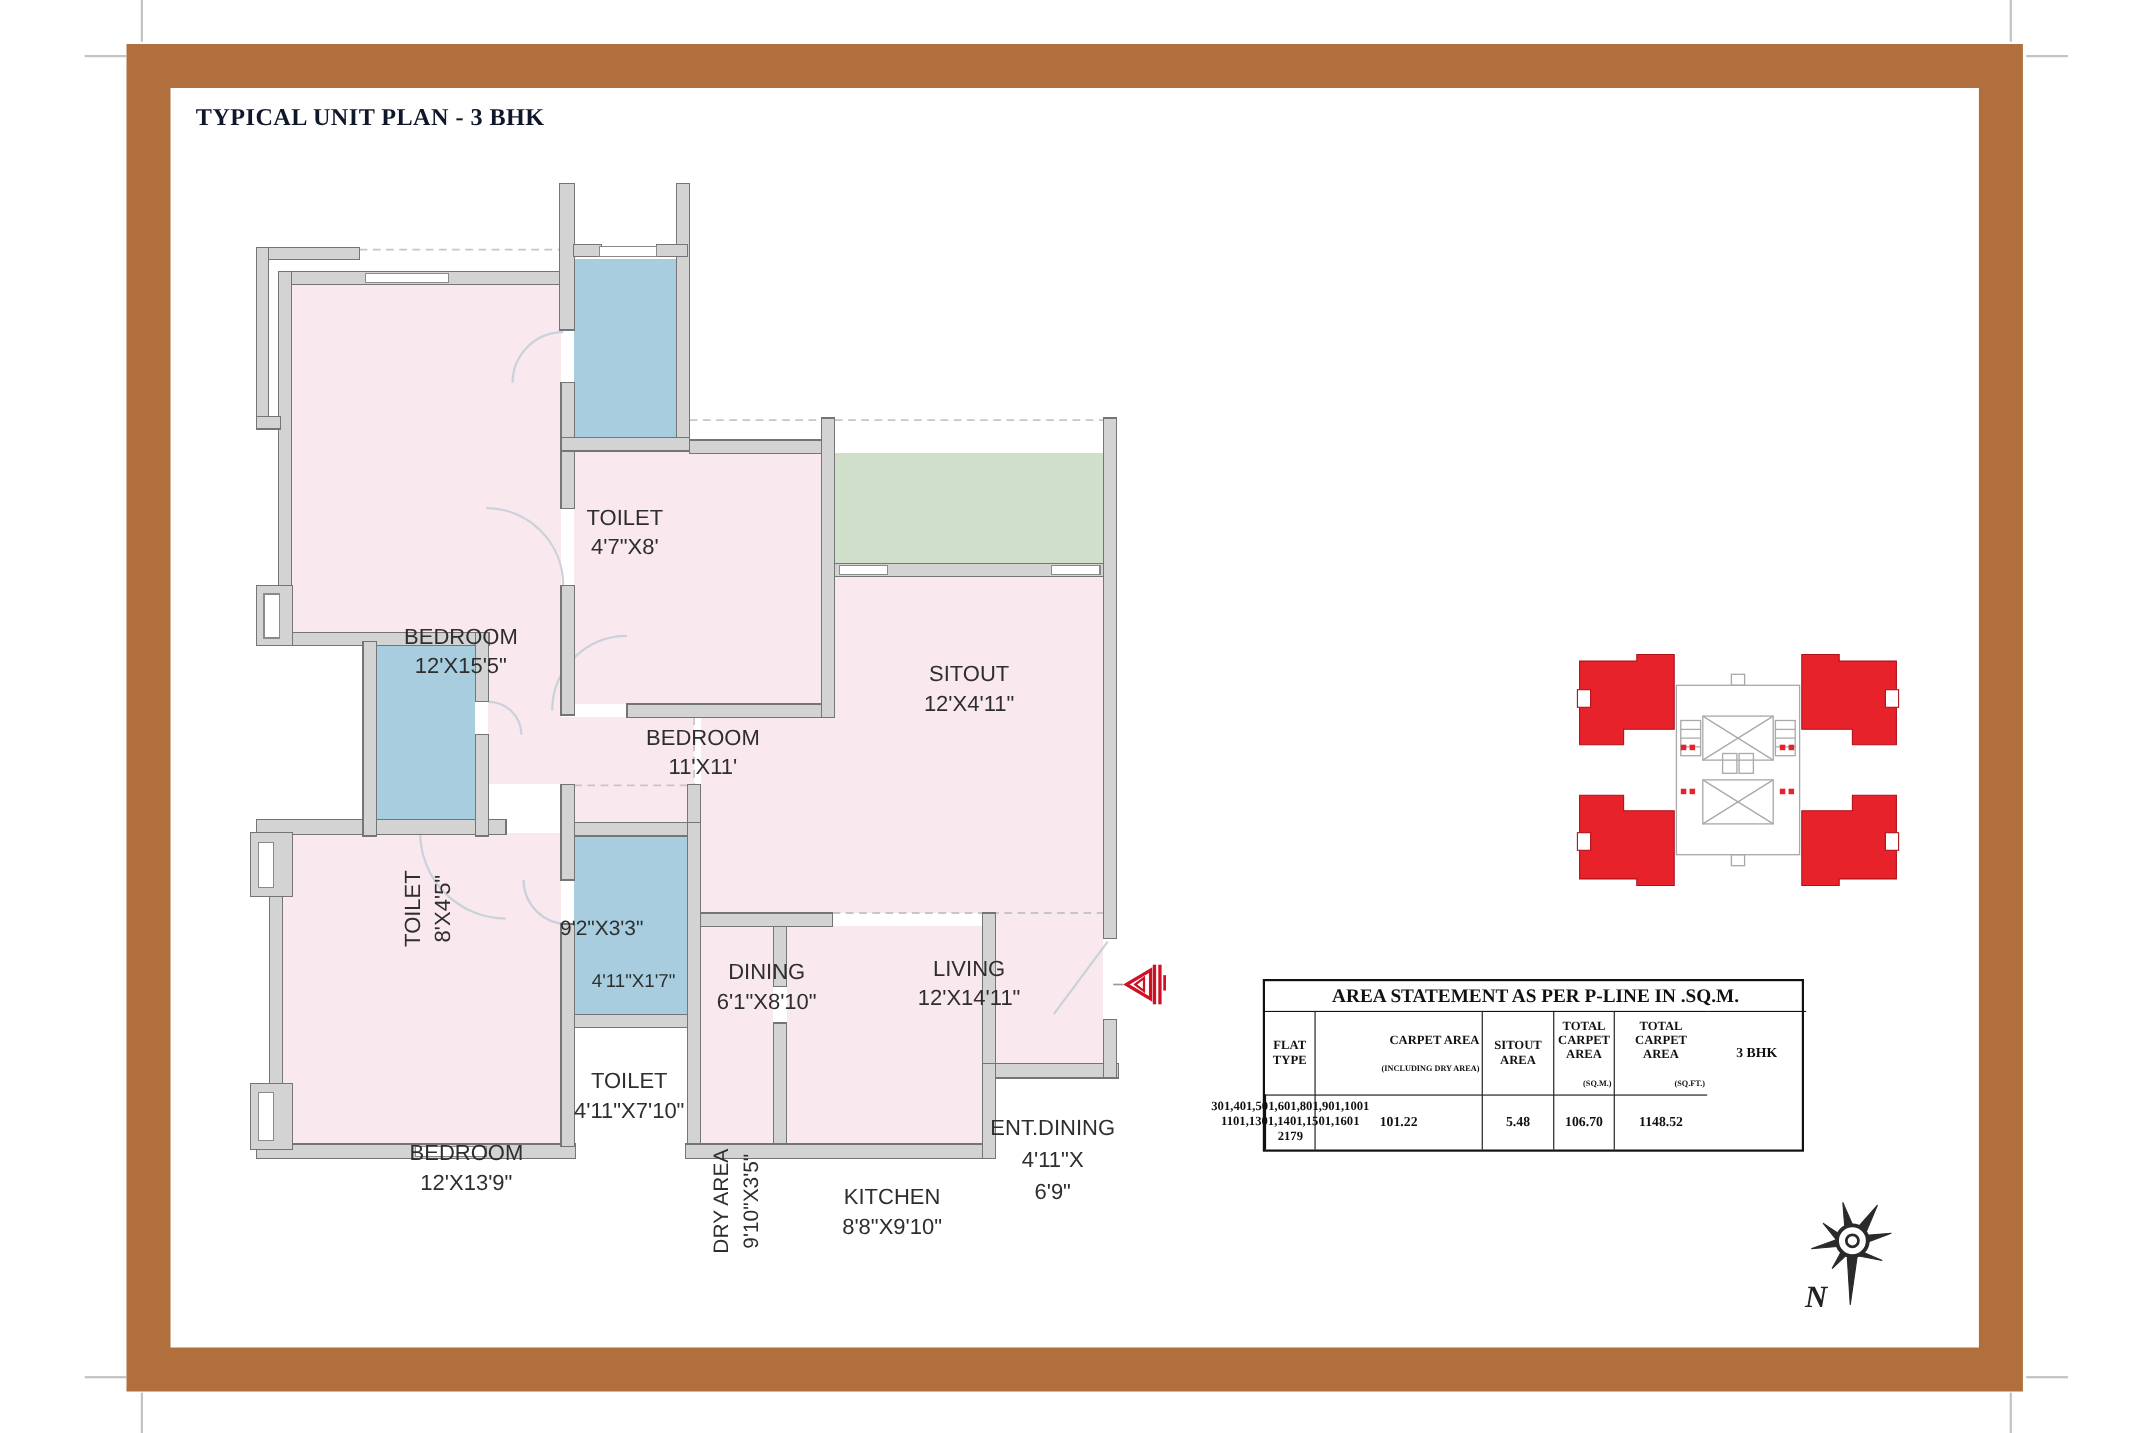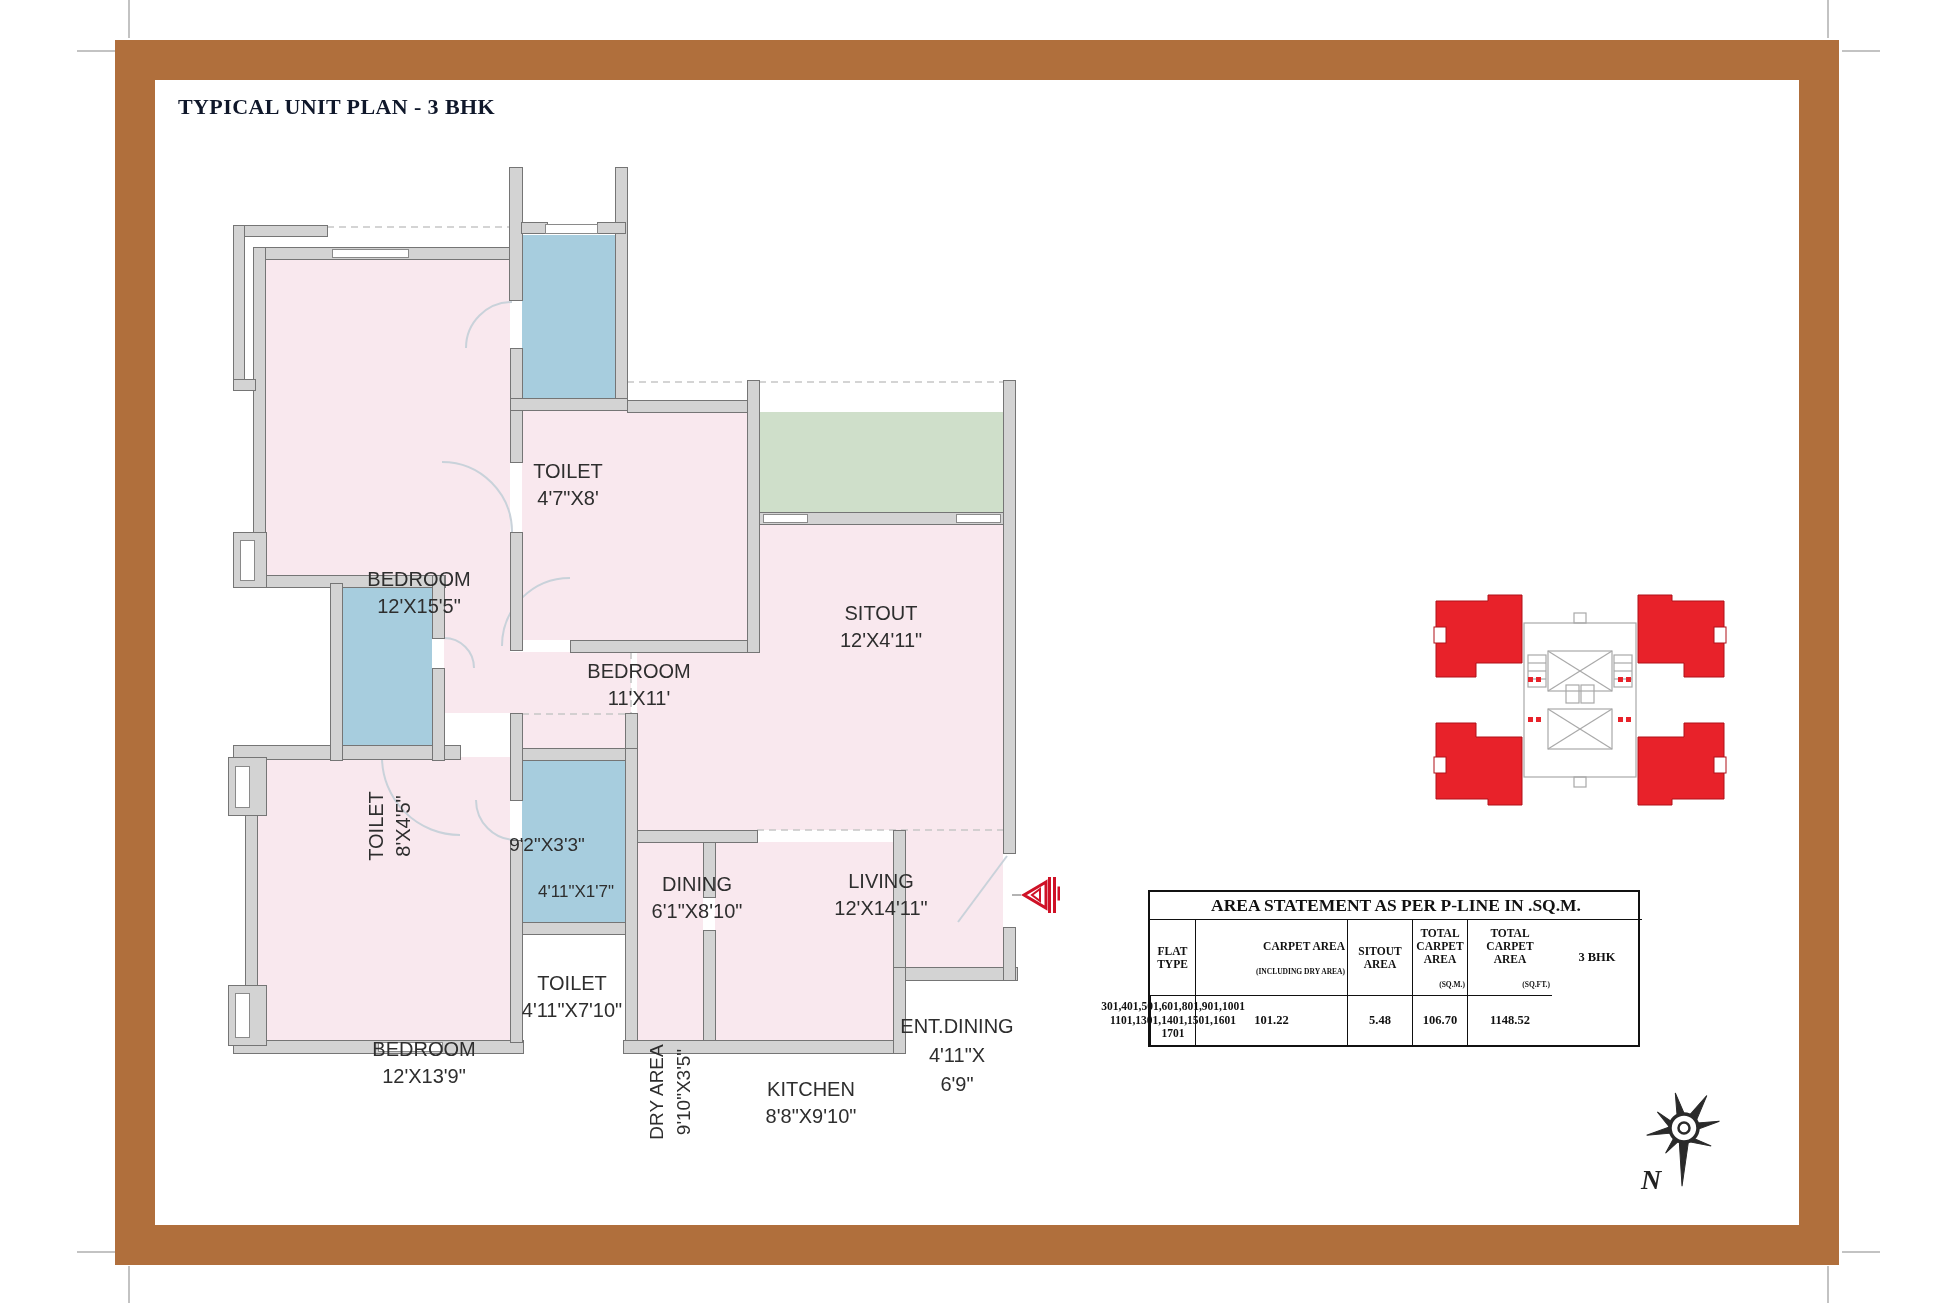--- a/index.html
+++ b/index.html
@@ -283,21 +283,21 @@
     <span>TOTAL CARPET AREA</span>
     <span class="note">(SQ.FT.)</span>
   </div>
 
   <div class="cell dt c0">
     <span>3 BHK</span>
   </div>
   <div class="cell dt">
     <span class="fl">301,401,501,601,801,901,1001</span>
     <span class="fl">1101,1301,1401,1501,1601</span>
-    <span class="fl">1701</span>
+    <span class="fl">2179</span>
   </div>
   <div class="cell dt">
     <span>101.22</span>
   </div>
   <div class="cell dt">
     <span>5.48</span>
   </div>
   <div class="cell dt">
     <span>106.70</span>
   </div>

